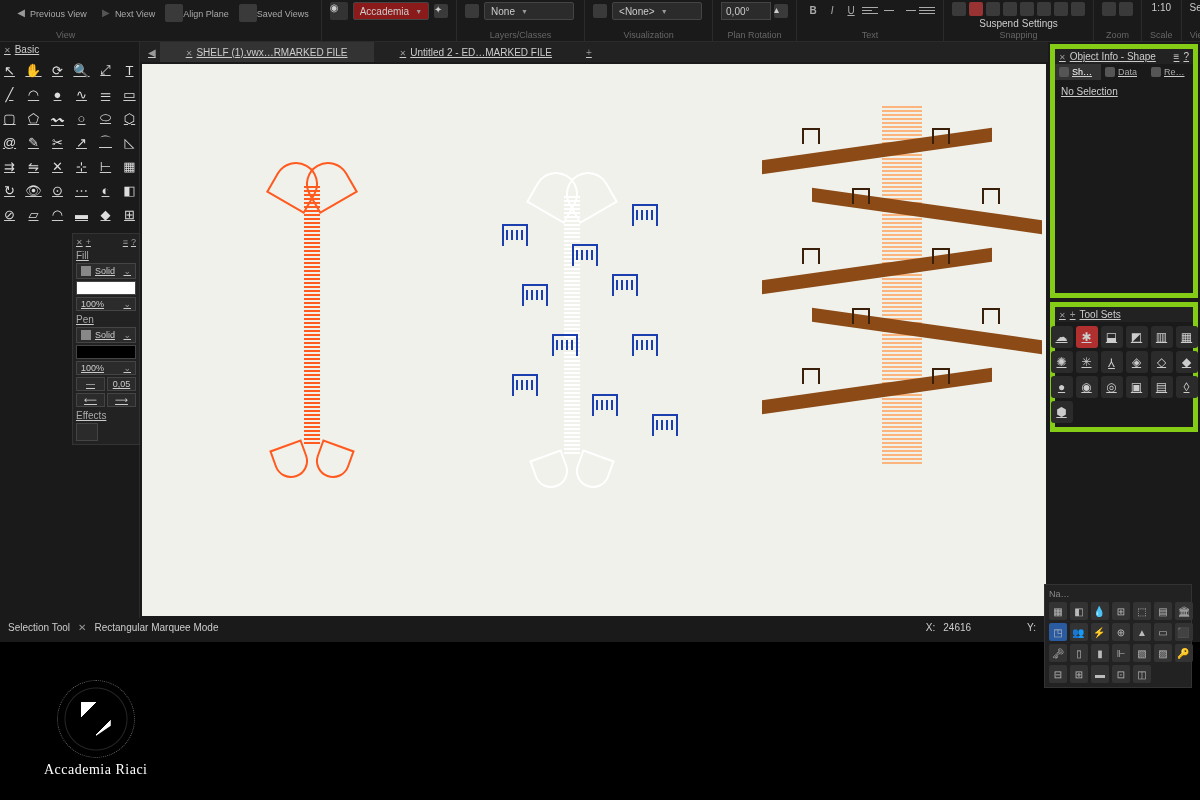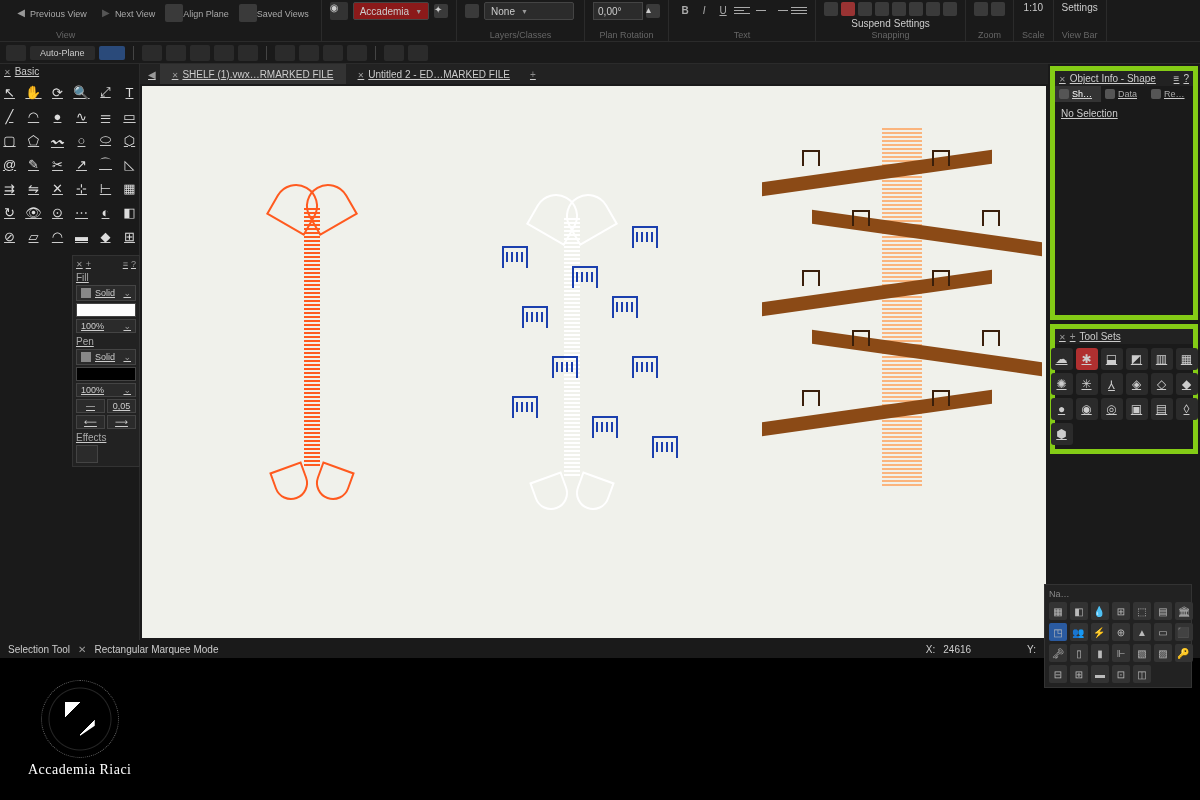--- a/index.html
+++ b/index.html
@@ -99,21 +99,21 @@
 .attribs .sw.black { background:#000;}
 .attribs .pct { background:#2b2b2b; border:1px solid #444; font-size:9px; padding:1px 4px; margin-top:2px; display:flex;}
 .attribs .pct::after{content:"⌄"; margin-left:auto; color:#999;}
 .attribs .row2 { display:flex; gap:2px; margin-top:2px;}
 .attribs .row2 > div { flex:1; background:#2b2b2b; border:1px solid #444; height:14px; font-size:9px; display:flex; align-items:center; justify-content:center;}
 .attribs .fxchip { width:22px; height:18px; background:#2b2b2b; border:1px solid #444; margin-top:2px;}
 
 
 .canvaswrap { flex:1; display:flex; flex-direction:column; background:#1a1a1a; }
 .tabs { height:20px; display:flex; align-items:center; background:#222; padding-left:4px;}
-.tab { display:flex; align-items:center; gap:4px; padding:0 12px; height:20px; font-size:10px; color:#ccc; cursor:pointer;}
+.tab { display:flex; align-items:center; gap:4px; padding:0 26px; height:20px; font-size:10px; color:#ccc; cursor:pointer;}
 .tab.active { background:#333; }
 .tab .x::before{content:"✕"; font-size:8px; color:#999;}
 .tabadd { padding:0 8px; color:#888; cursor:pointer;}
 .canvas {
   flex:1; background:#f0f1eb; margin:2px; position:relative; overflow:hidden;
 }
 
 .col1,.col2,.col3 { position:absolute; }
 .col1 { left:140px; top:90px; }
 .col2 { left:400px; top:100px; }
@@ -158,21 +158,21 @@
 
 .floatpal{
   position:absolute; right:8px; bottom:112px; width:148px;
   background:#222; border:1px solid #333; padding:4px;
 }
 .floatpal .nm{font-size:9px; color:#888; margin-bottom:3px;}
 .fpgrid{display:grid; grid-template-columns:repeat(7,18px); gap:3px;}
 .fpitem{width:18px; height:18px; background:#333; border-radius:2px; cursor:pointer; display:flex; align-items:center; justify-content:center; font-size:10px; color:#bbb;}
 
 .watermark{
-  position:absolute; left:28px; bottom:22px; color:#fff; text-align:center;
+  position:absolute; left:44px; bottom:22px; color:#fff; text-align:center;
   font-family: "Times New Roman", serif;
 }
 .watermark .crest{
   width:78px; height:78px; margin:0 auto 4px;
   background:
     radial-gradient(circle at 50% 50%, transparent 30px, rgba(255,255,255,.15) 31px, transparent 32px);
   border:1px dotted rgba(255,255,255,.4); border-radius:50%;
   display:flex; align-items:center; justify-content:center;
 }
 .watermark .shield{
@@ -223,20 +223,29 @@
     <div class="topbar-section">
       <div class="row">
         <div class="tbicon sm"></div>
         <div class="dropdown" style="width:90px;">
             <span>None</span>
           </div>
       </div>
       <div class="cap">Layers/Classes</div>
     </div>
 
+    <div class="topbar-section">
+      <div class="row">
+        <div class="tbicon sm"></div>
+        <div class="dropdown" style="width:90px;">
+            <span>&lt;None&gt;</span>
+          </div>
+      </div>
+      <div class="cap">Visualization</div>
+    </div>
 
     <div class="topbar-section">
       <div class="row">
         <input class="numfield" value="0,00°" style="">
         <div class="tbicon sm">▴</div>
       </div>
       <div class="cap">Plan Rotation</div>
     </div>
 
     <div class="topbar-section">
@@ -300,39 +309,20 @@
       <div class="cap">Scale</div>
     </div>
     <div class="topbar-section">
       <div class="row">
           <span class="lbl">Settings</span>
         </div>
       <div class="cap">View Bar</div>
     </div>
   </div>
 
-  <div class="modebar">
-    <div class="mbtn"></div>
-    <div class="autoplane"><span>Auto-Plane</span></div>
-    <div class="colorchip" style="background:#2a4a7a;"></div>
-    <div class="sep"></div>
-    <div class="mbtn"></div>
-    <div class="mbtn"></div>
-    <div class="mbtn"></div>
-    <div class="mbtn"></div>
-    <div class="mbtn"></div>
-    <div class="sep"></div>
-    <div class="mbtn"></div>
-    <div class="mbtn"></div>
-    <div class="mbtn"></div>
-    <div class="mbtn"></div>
-    <div class="sep"></div>
-    <div class="mbtn"></div>
-    <div class="mbtn"></div>
-  </div>
 
   <div class="main">
 
     <div class="toolpal">
       <div class="palhead">
         <span class="x"></span>
         <span>Basic</span>
       </div>
       <div class="toolgrid">
         <div class="tool">↖</div>

